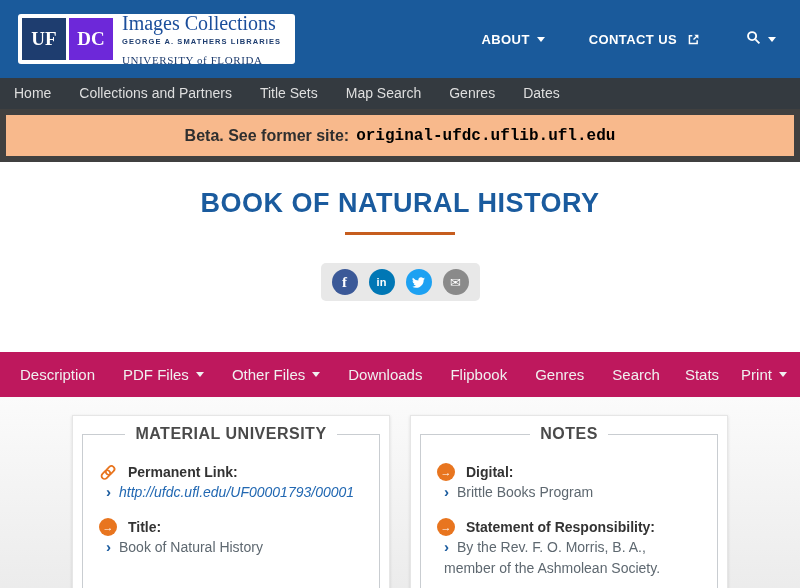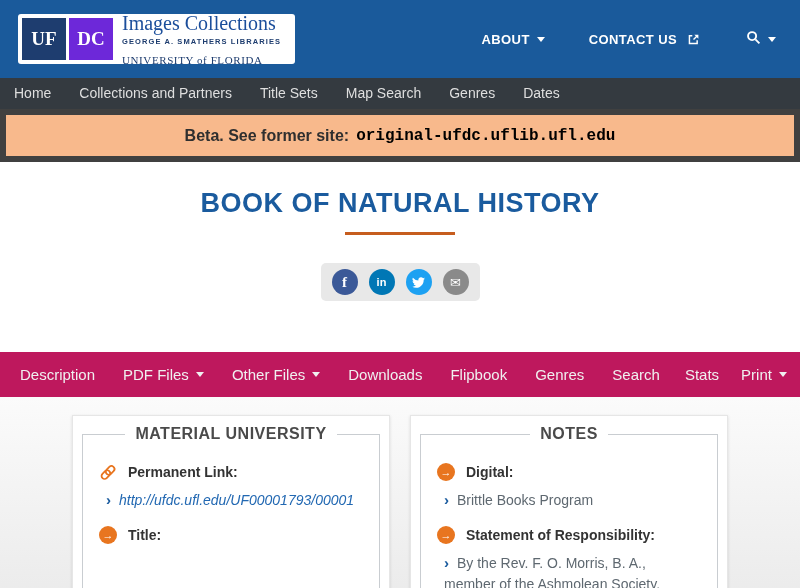--- a/index.html
+++ b/index.html
@@ -47,21 +47,21 @@
 
   
   .content { height:200px; background:linear-gradient(180deg,#fbfbfb,#ebebeb); padding:18px 72px 0; display:flex; gap:20px; }
   .card { width:318px; background:#fff; border:1px solid #e6e6e6; box-shadow:0 1px 3px rgba(0,0,0,.12); padding:9px; height:420px; }
   fieldset { border:1px solid #c9cdd1; padding:0 16px 16px; height:100%; }
   legend { margin:0 auto; padding:0 10px; font-size:16px; font-weight:bold; color:#4a4a4a; letter-spacing:.5px; text-align:center; }
   .field { margin-top:15px; }
   .field:first-of-type { margin-top:20px; }
   .field-label { display:flex; align-items:center; gap:11px; font-weight:bold; font-size:14px; color:#333; }
   .circle-arrow { width:18px; height:18px; min-width:18px; border-radius:50%; background:#e8751f; color:#fff; display:flex; align-items:center; justify-content:center; font-size:11px; font-weight:bold; }
-  .field-value { margin:8px 0 0 7px; font-size:14px; color:#5e6870; line-height:21px; }
+  .field-value { margin:0 0 0 7px; font-size:14px; color:#5e6870; line-height:21px; }
   .chev { color:#1a5b9e; font-weight:bold; margin-right:8px; font-size:15px; }
   .val-link { color:#2268b2; font-style:italic; cursor:pointer; }
   .link-icon-wrap { width:18px; min-width:18px; height:18px; display:flex; align-items:center; justify-content:center; }
 </style>
 </head>
 <body>
 
 <div class="site-header">
   <div class="logo-box">
     <div class="logo-sq sq-uf">UF</div>
@@ -194,20 +194,23 @@
         <div class="field-value">
           <span class="chev">›</span><span class="val-link">http://ufdc.ufl.edu/UF00001793/00001</span>
         </div>
       </div>
 
       <div class="field">
         <div class="field-label">
           <span class="circle-arrow">→</span>
           <span>Title:</span>
         </div>
+        <div class="field-value">
+          <span class="chev">›</span><span>Book of Natural History</span>
+        </div>
       </div>
 
     </fieldset>
   </div>
 
   <div class="card">
     <fieldset>
       <legend>NOTES</legend>
 
       <div class="field">

